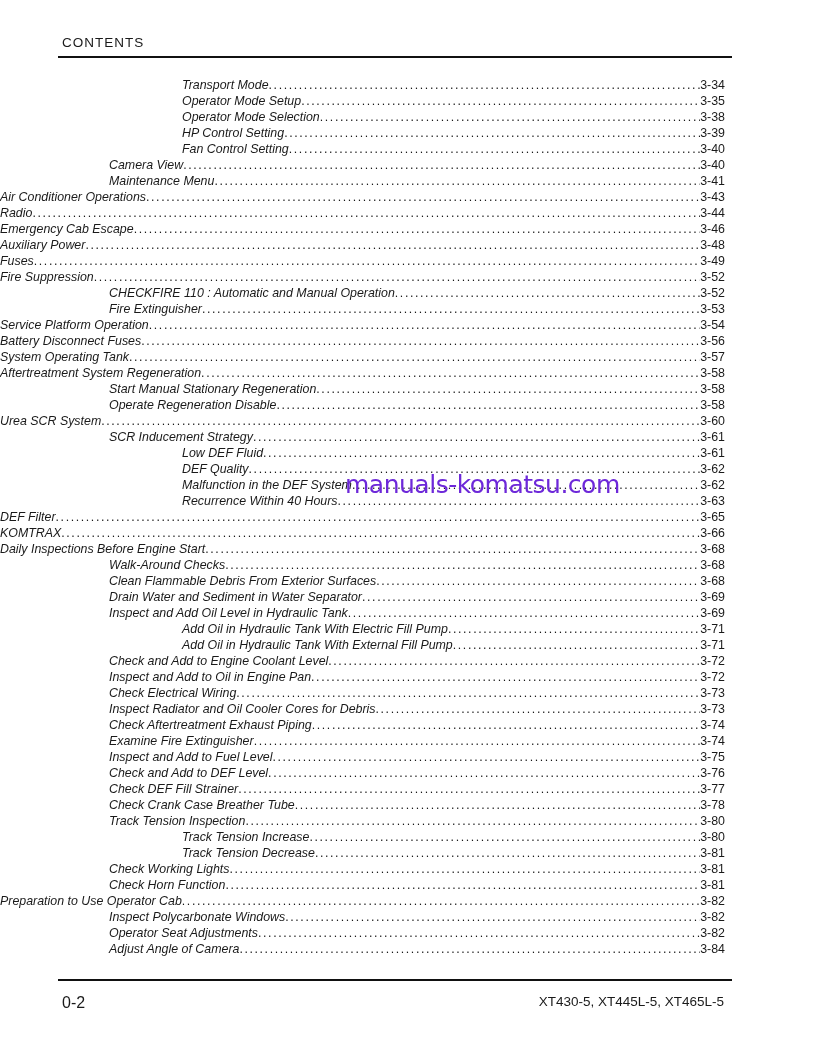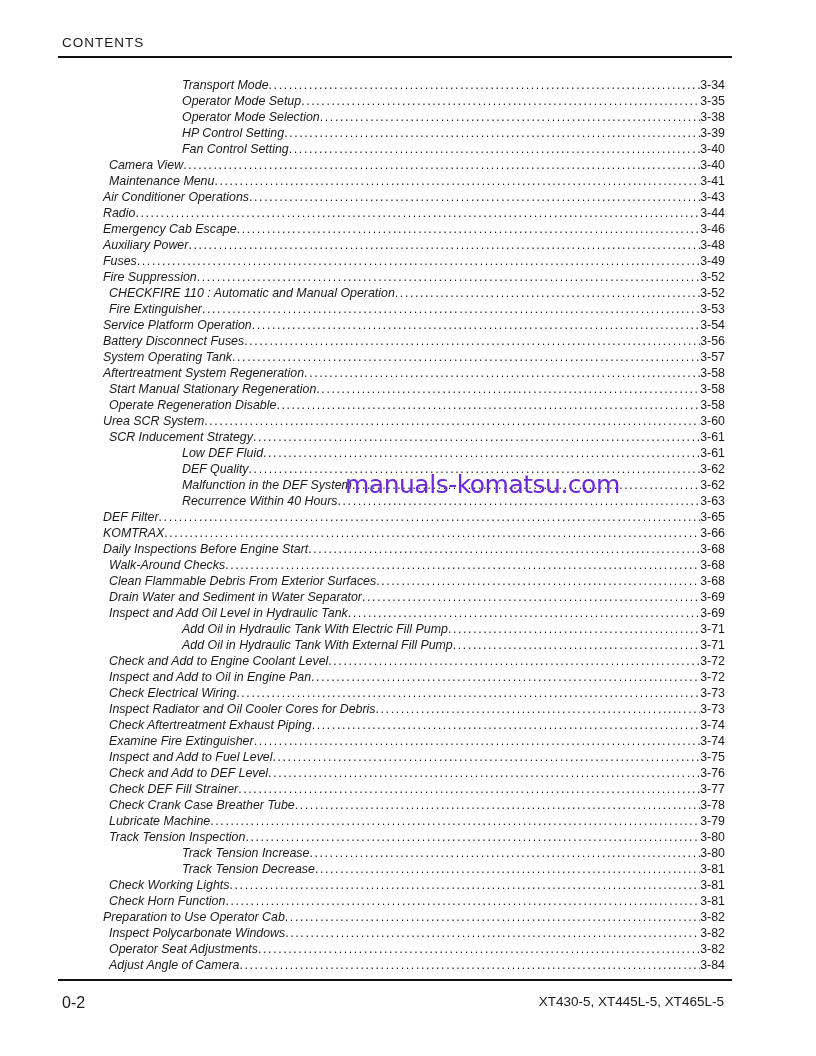--- a/index.html
+++ b/index.html
@@ -36,21 +36,21 @@
   }
   .toc-row {
     display: flex;
     align-items: baseline;
     height: 16px;
     line-height: 16px;
     font-size: 12.4px;
     padding-right: 86px;
     white-space: nowrap;
   }
-  .lvl0 { padding-left: 103px; }
+  .lvl0 { }
   .lvl1 { padding-left: 109px; }
   .lvl2 { padding-left: 182px; }
   .toc-label { white-space: nowrap; font-style: italic; }
   .toc-dots {
     flex: 1 1 auto;
     overflow: hidden;
     white-space: nowrap;
   }
   .toc-dots::after {
     content: "........................................................................................................................................................................................................";
@@ -313,25 +313,20 @@
         <span class="toc-label">Check DEF Fill Strainer</span>
         <span class="toc-dots"></span>
         <span class="toc-page">3-77</span>
       </div>
       <div class="toc-row lvl1">
         <span class="toc-label">Check Crank Case Breather Tube </span>
         <span class="toc-dots"></span>
         <span class="toc-page">3-78</span>
       </div>
       <div class="toc-row lvl1">
-        <span class="toc-label">Lubricate Machine</span>
-        <span class="toc-dots"></span>
-        <span class="toc-page">3-79</span>
-      </div>
-      <div class="toc-row lvl1">
         <span class="toc-label">Track Tension Inspection</span>
         <span class="toc-dots"></span>
         <span class="toc-page">3-80</span>
       </div>
       <div class="toc-row lvl2">
         <span class="toc-label">Track Tension Increase</span>
         <span class="toc-dots"></span>
         <span class="toc-page">3-80</span>
       </div>
       <div class="toc-row lvl2">

